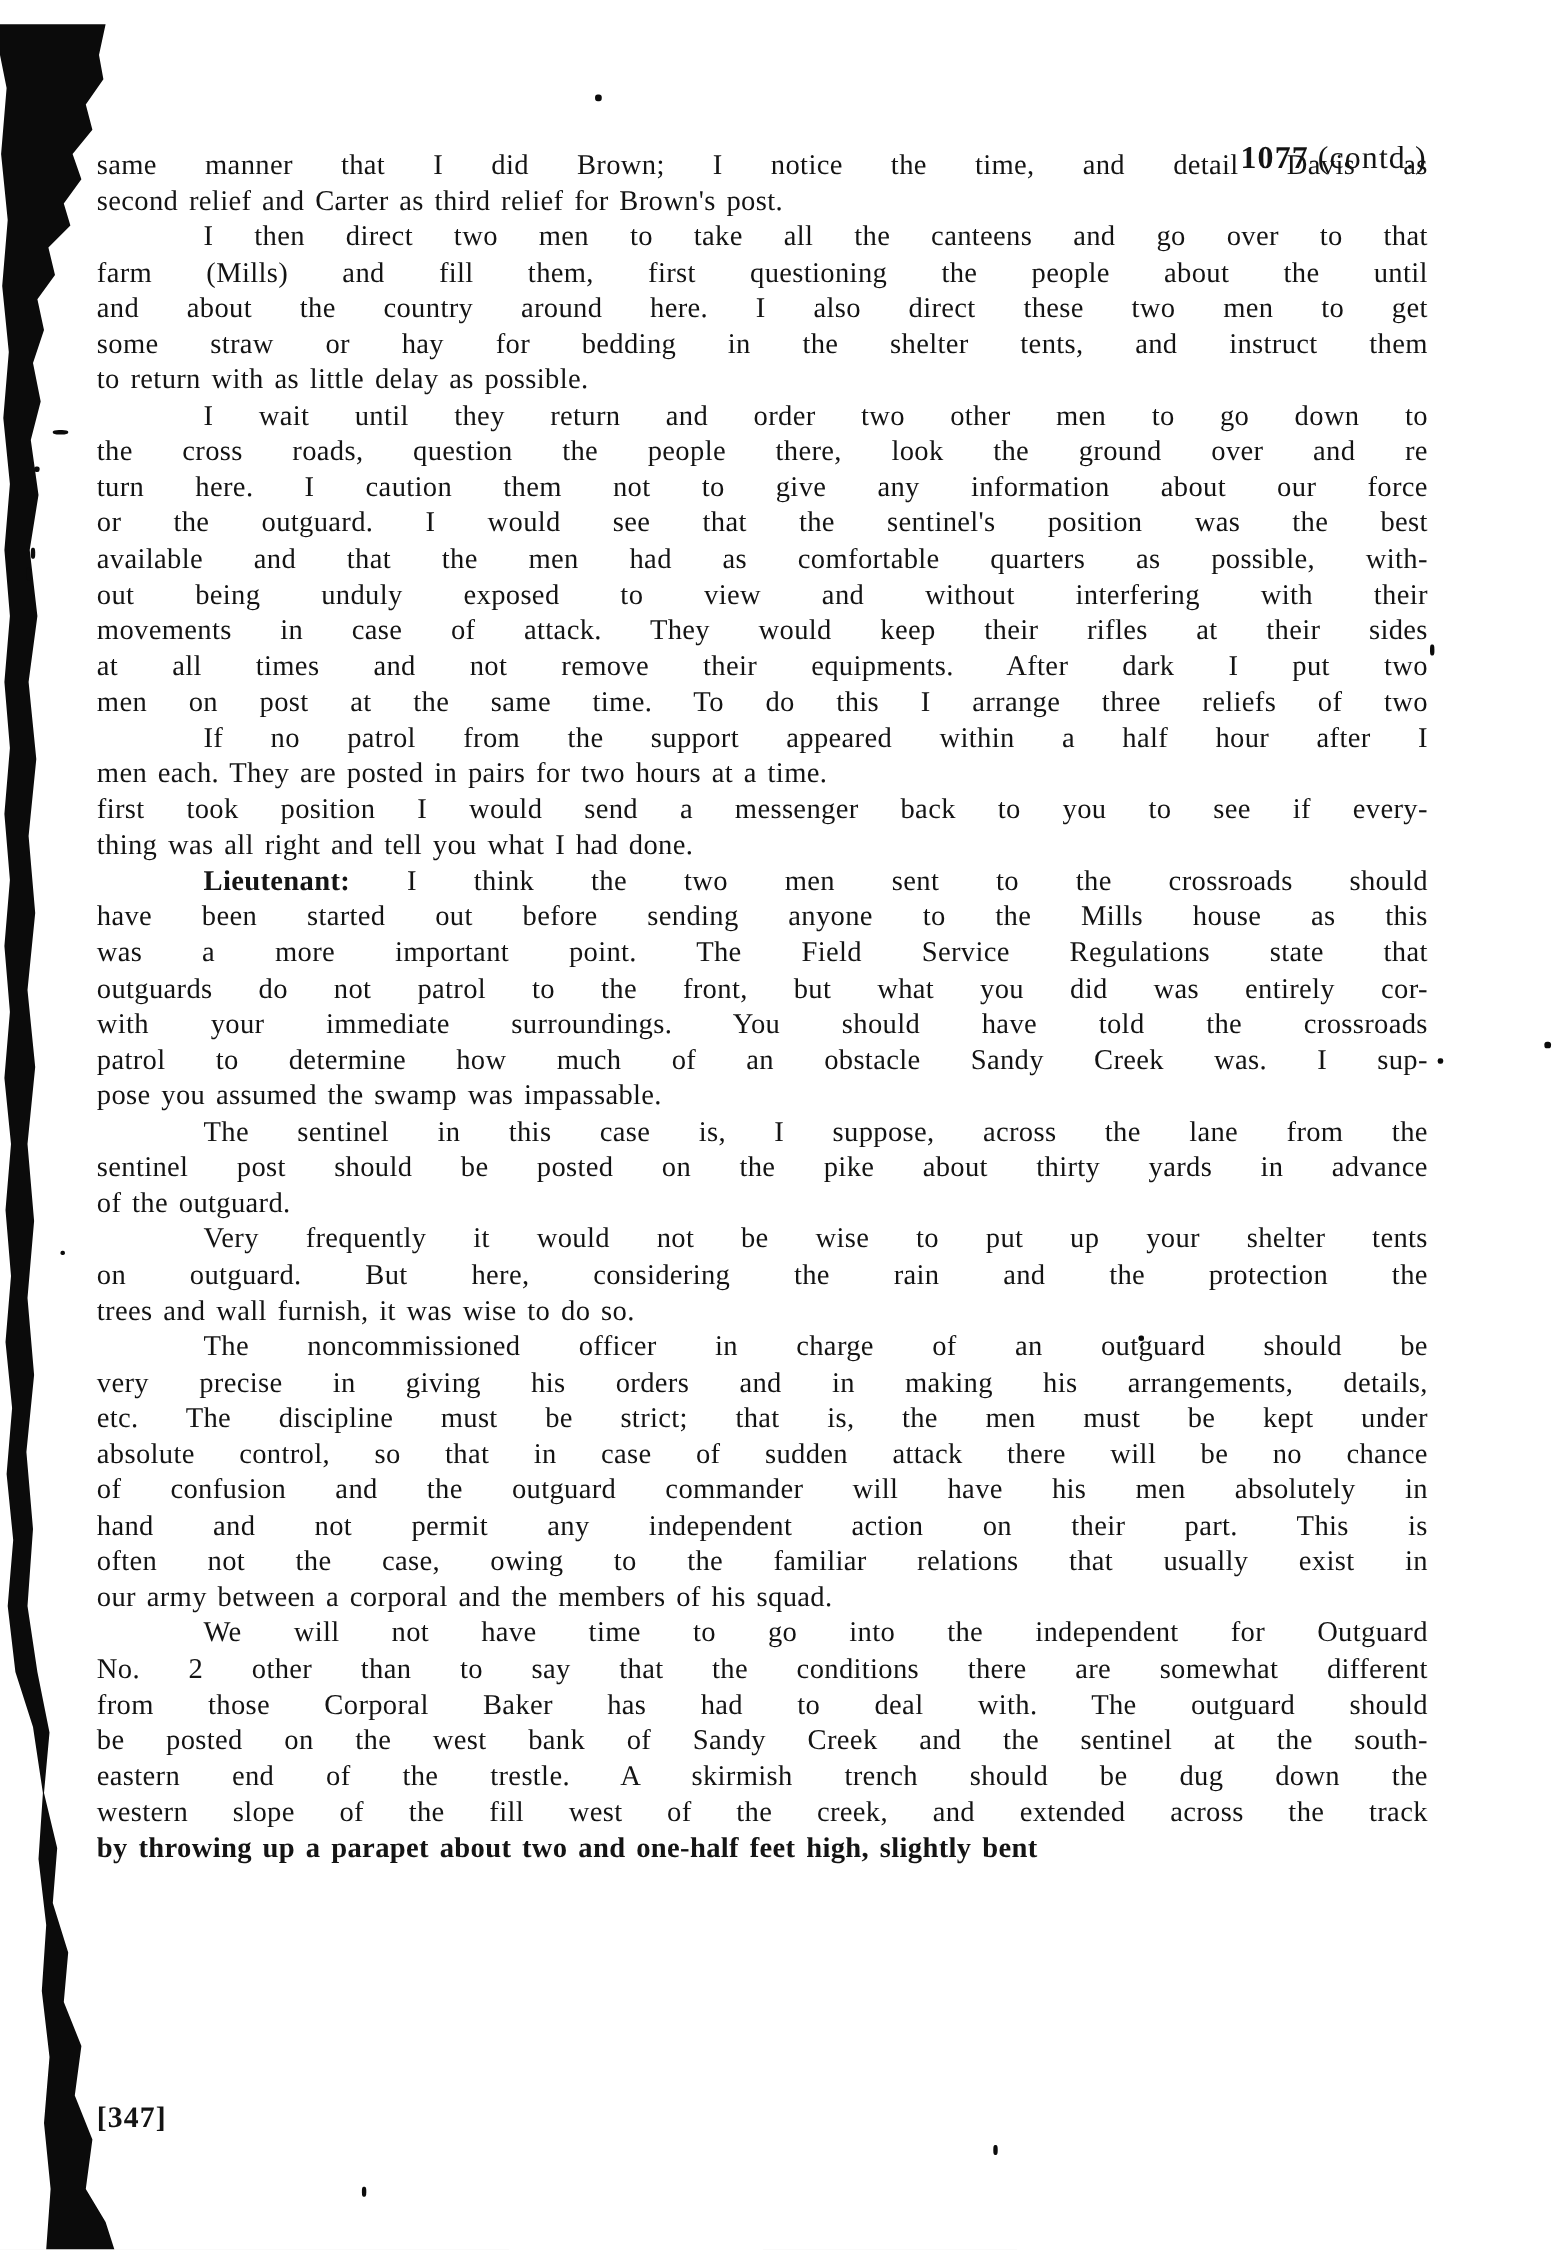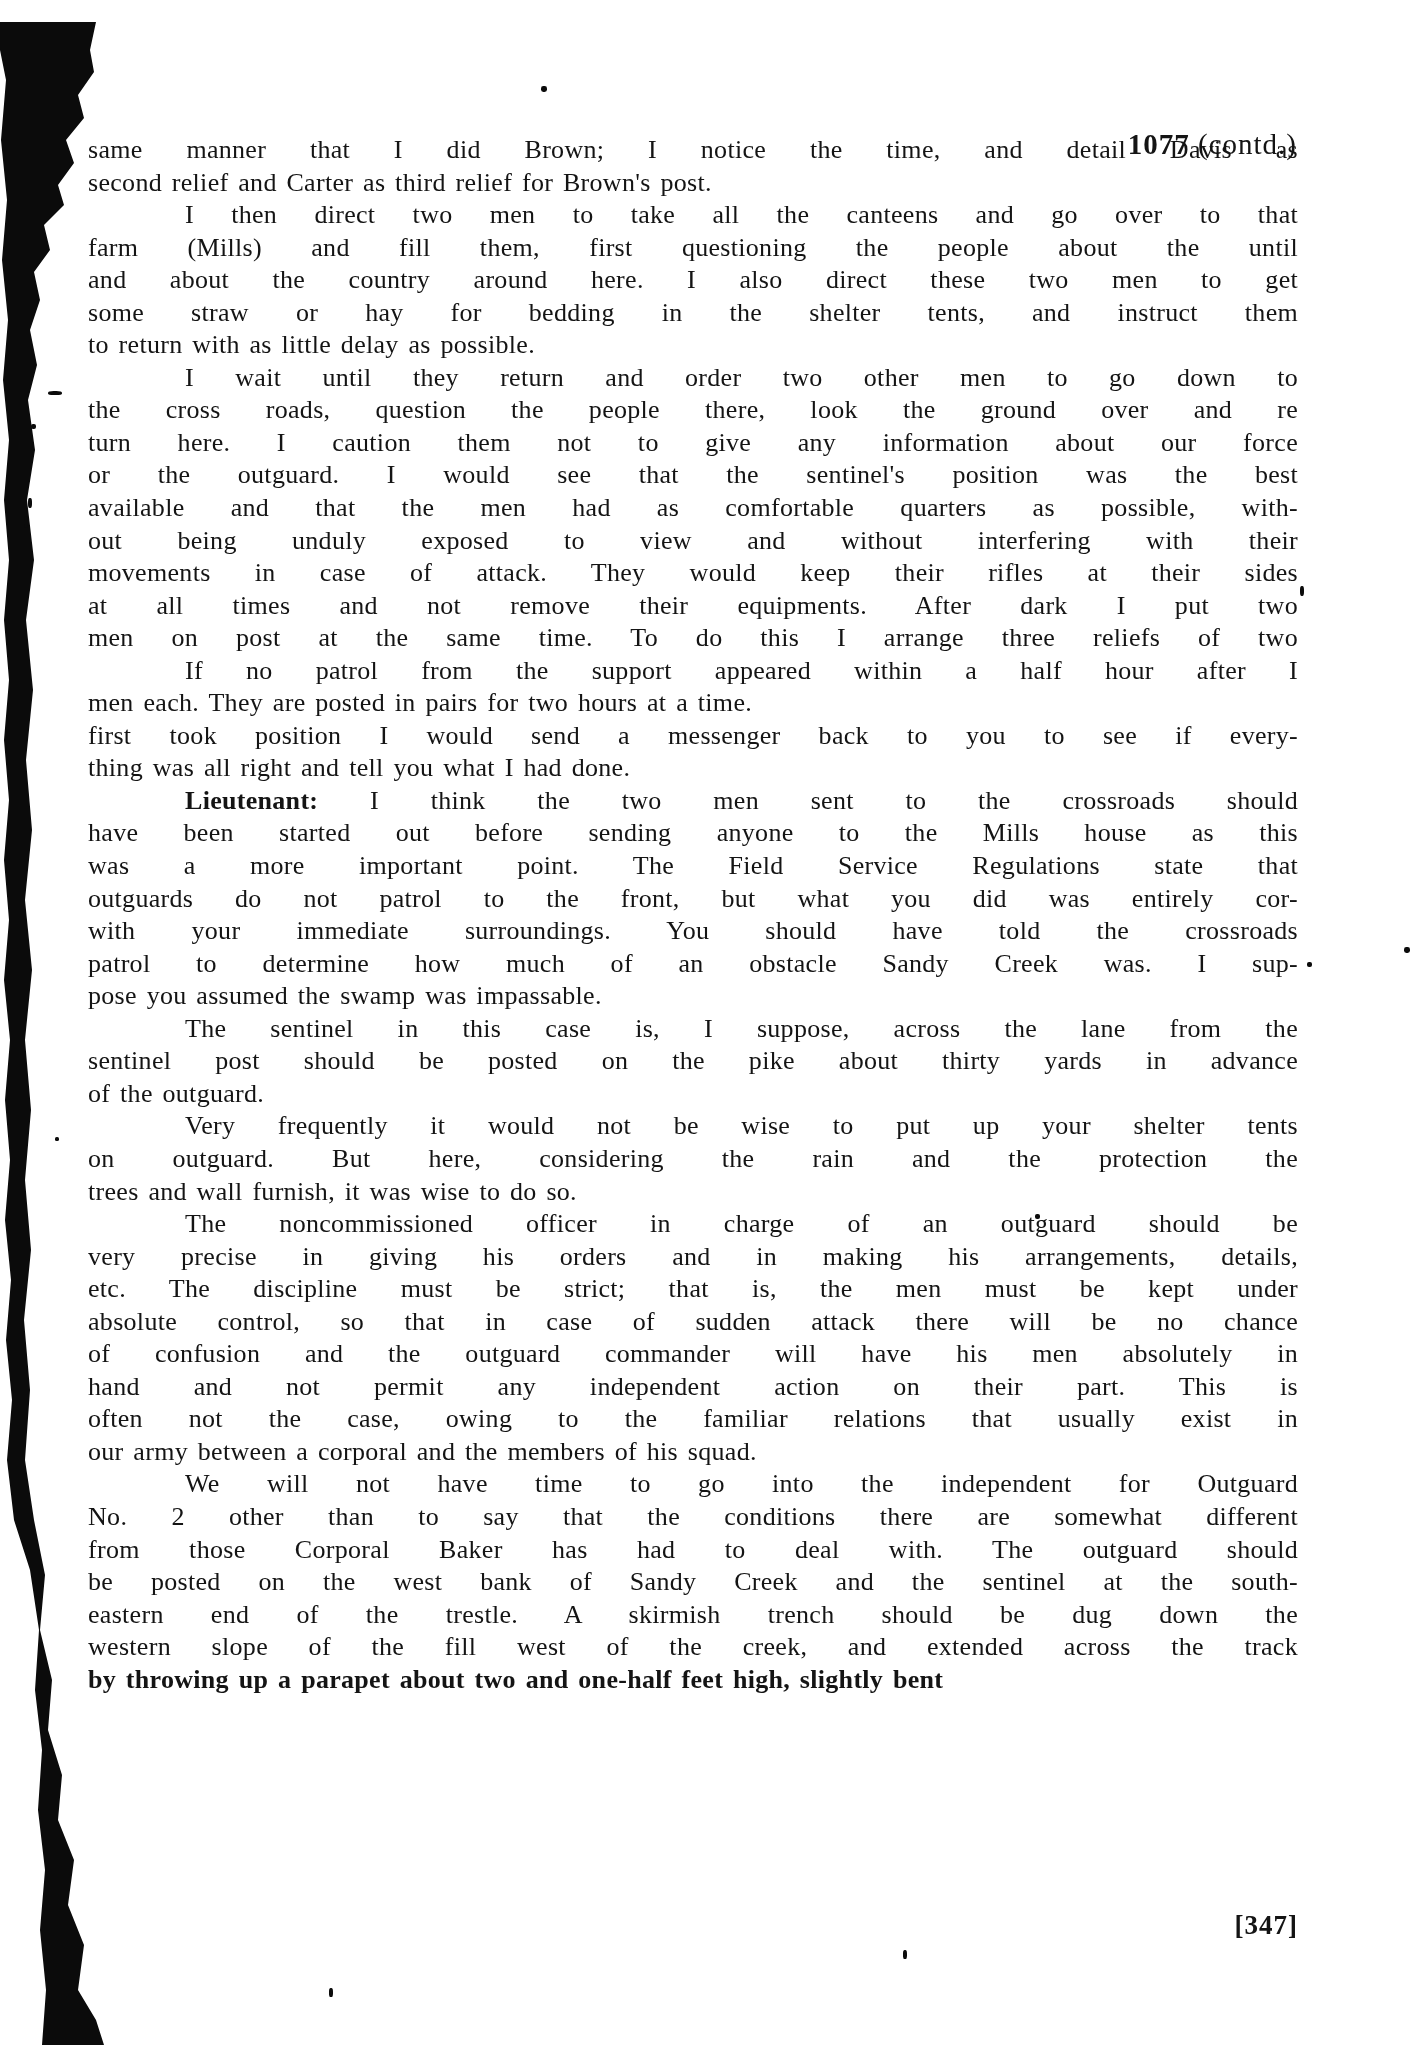--- a/index.html
+++ b/index.html
@@ -24,21 +24,21 @@
   }
   .line{
     text-align:justify;text-align-last:justify;
     white-space:normal;min-height:32.55px;
   }
   .line.pl{text-align-last:left;}
   .line.ind{padding-left:97px;}
   .bold{font-weight:700;}
   .page-footer{
     position:absolute;left:88px;top:1910px;width:1210px;
-    text-align:right;font-size:27px;font-weight:700;letter-spacing:1px;
+    text-align:left;font-size:27px;font-weight:700;letter-spacing:1px;
   }
   .speck{position:absolute;background:#111;border-radius:40%;}
 </style>
 </head>
 <body>
 
 <div class="page" style="background: rgb(255, 255, 255); color: rgb(20, 20, 20);">
 
   <svg class="binding" viewBox="0 0 130 2045" preserveAspectRatio="none" aria-hidden="true">
     <polygon fill="#0b0b0b" points="

